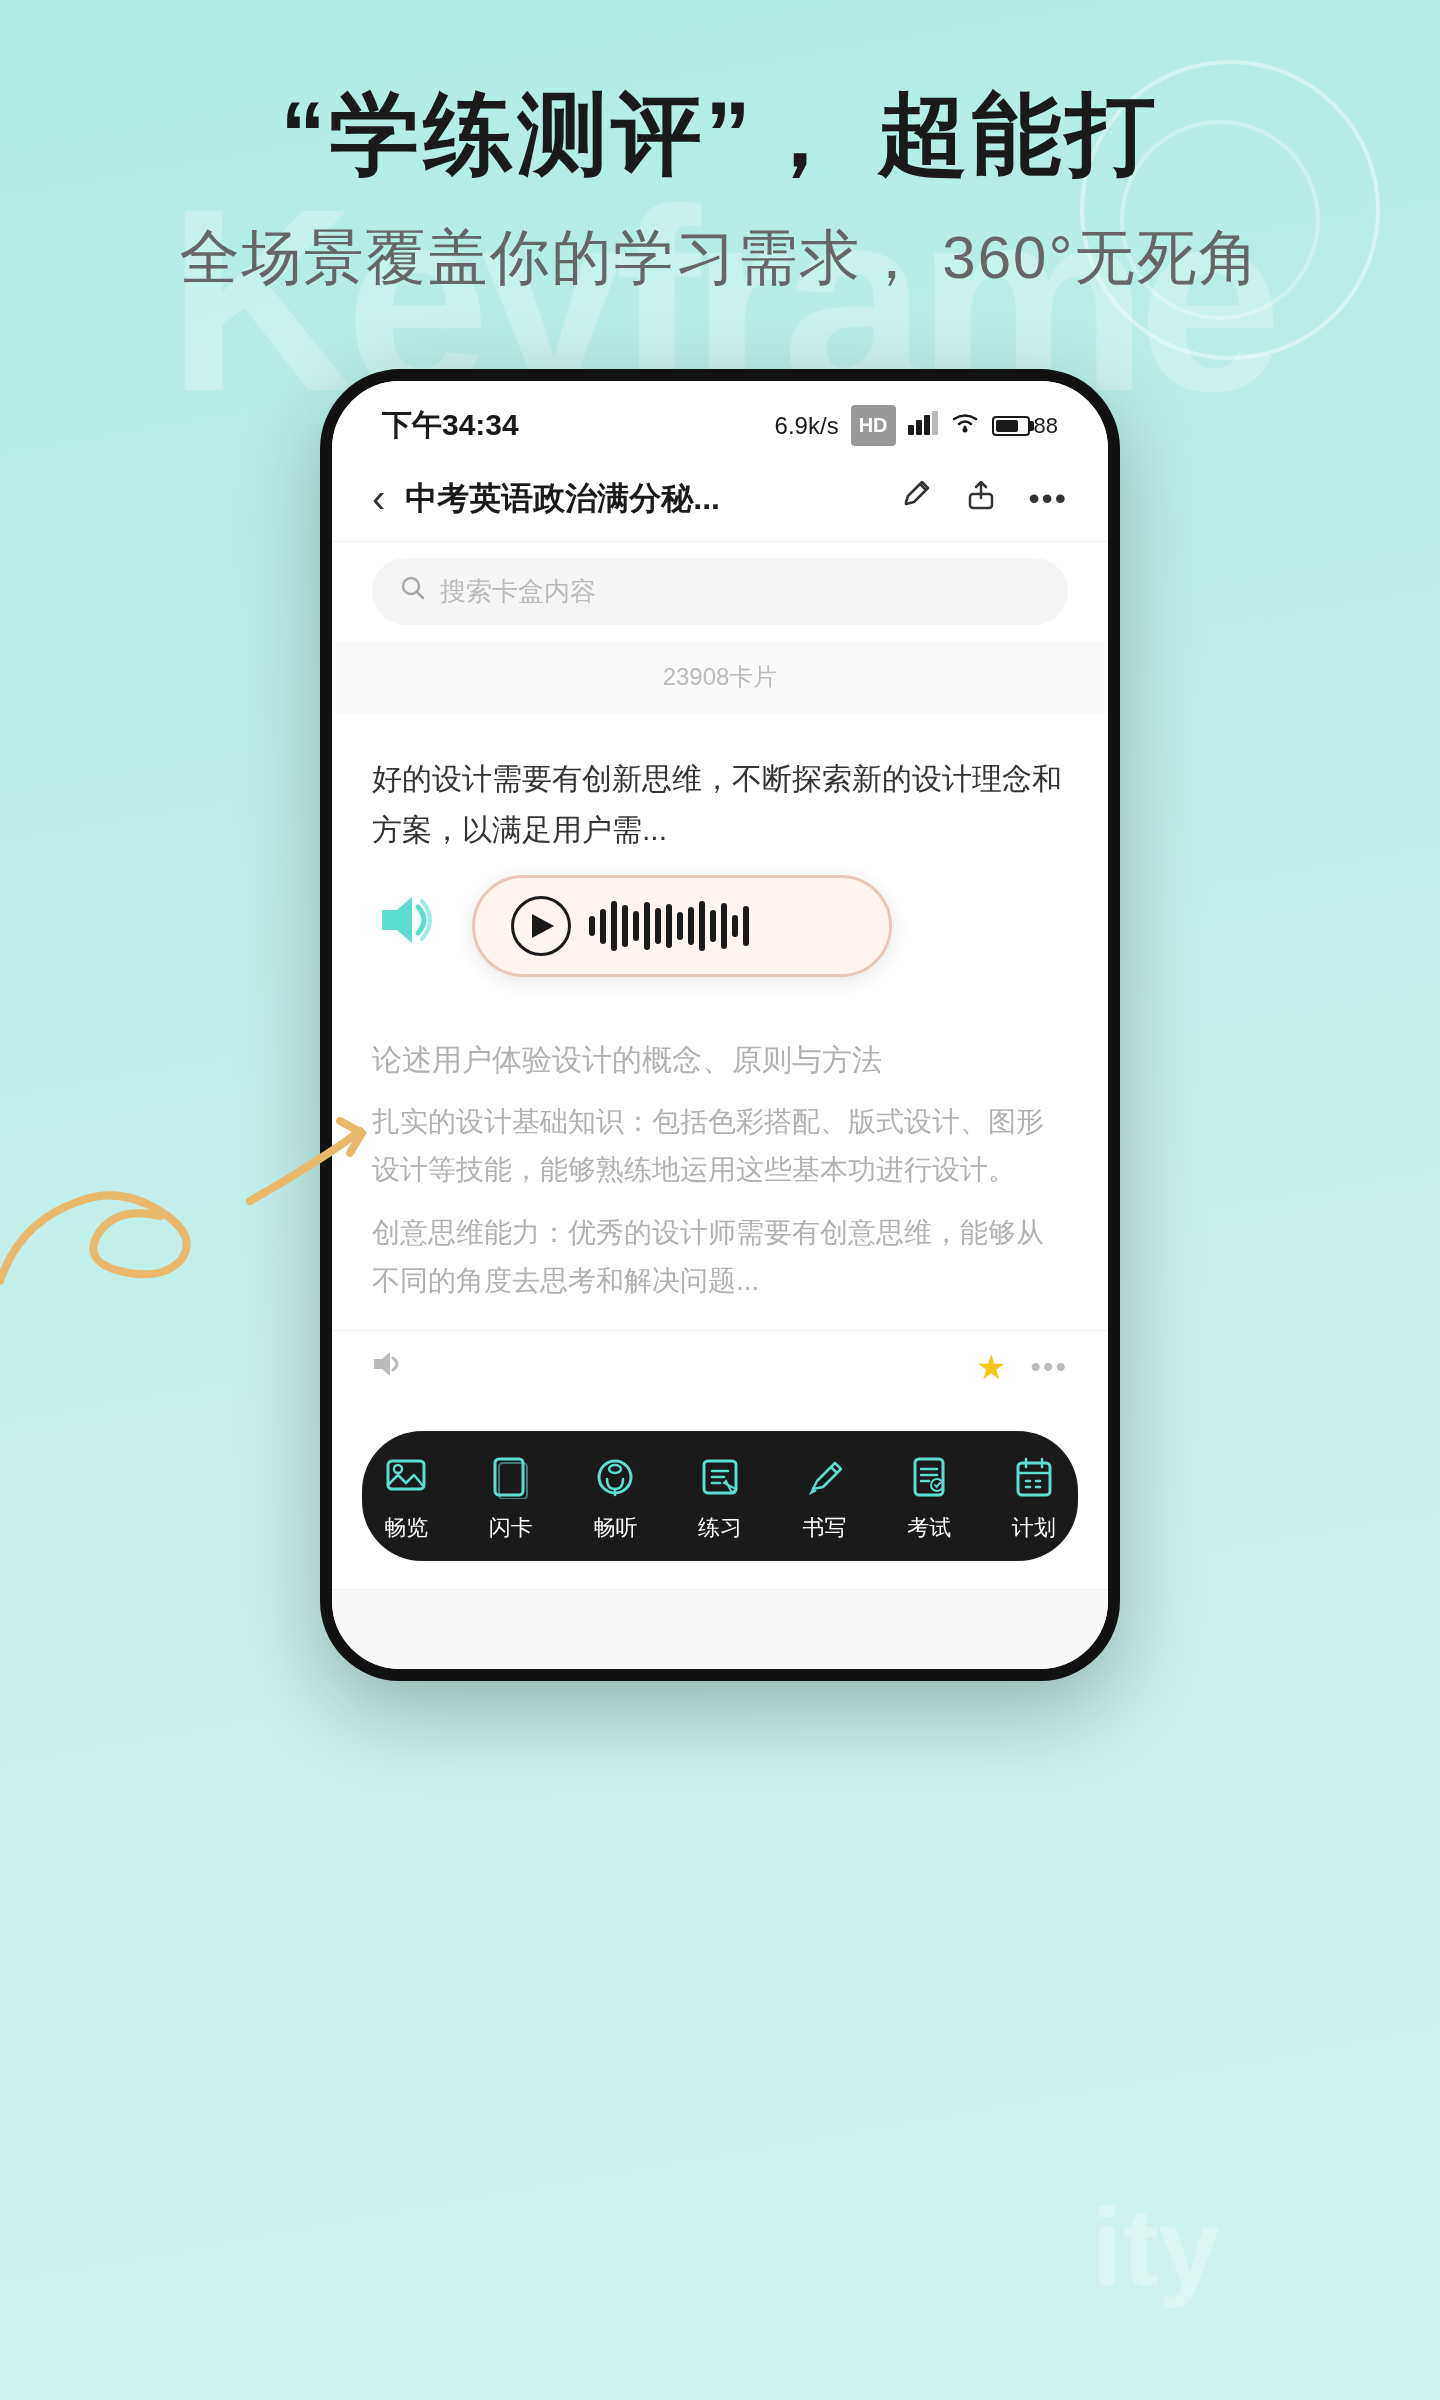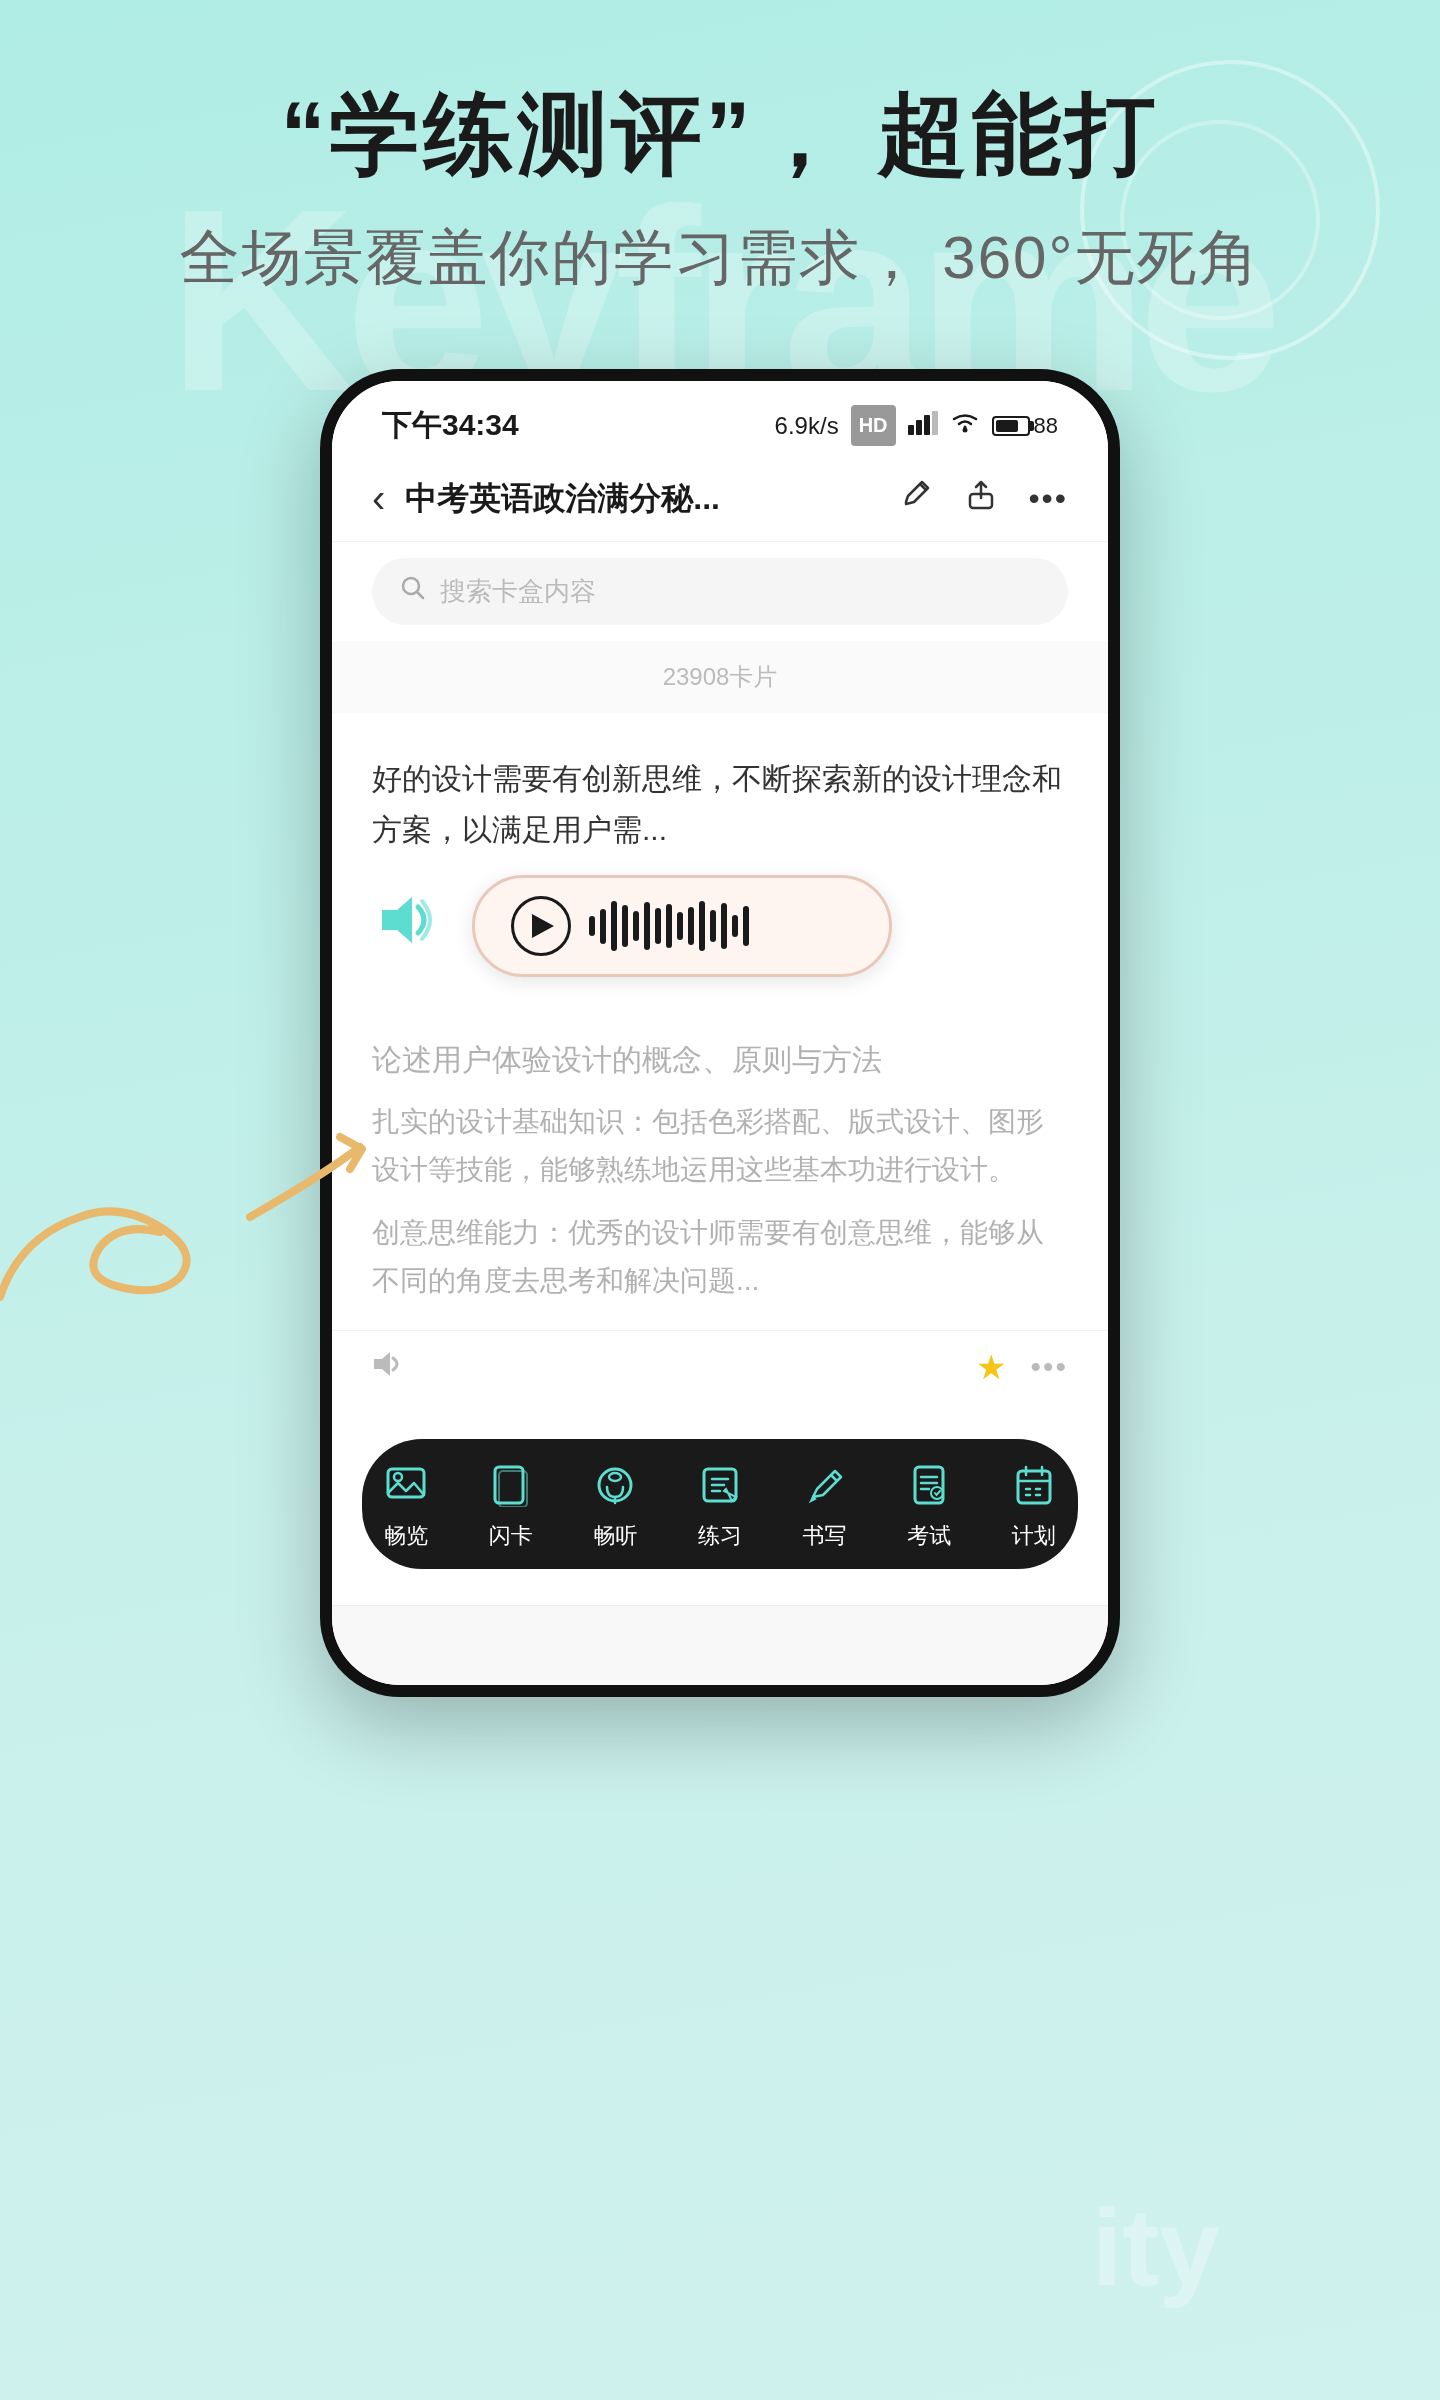--- a/index.html
+++ b/index.html
@@ -301,21 +301,21 @@
 
     .more-icon {
       font-size: 30px;
       color: #bbb;
     }
 
     
     .tab-bar {
       background: #1a1a1a;
       border-radius: 60px;
-      margin: 36px 30px;
+      margin: 28px 30px;
       padding: 20px 10px 18px;
       display: flex;
       justify-content: space-around;
       align-items: center;
       gap: 36px;
     }
 
     .tab-item {
       display: flex;
       flex-direction: column;

